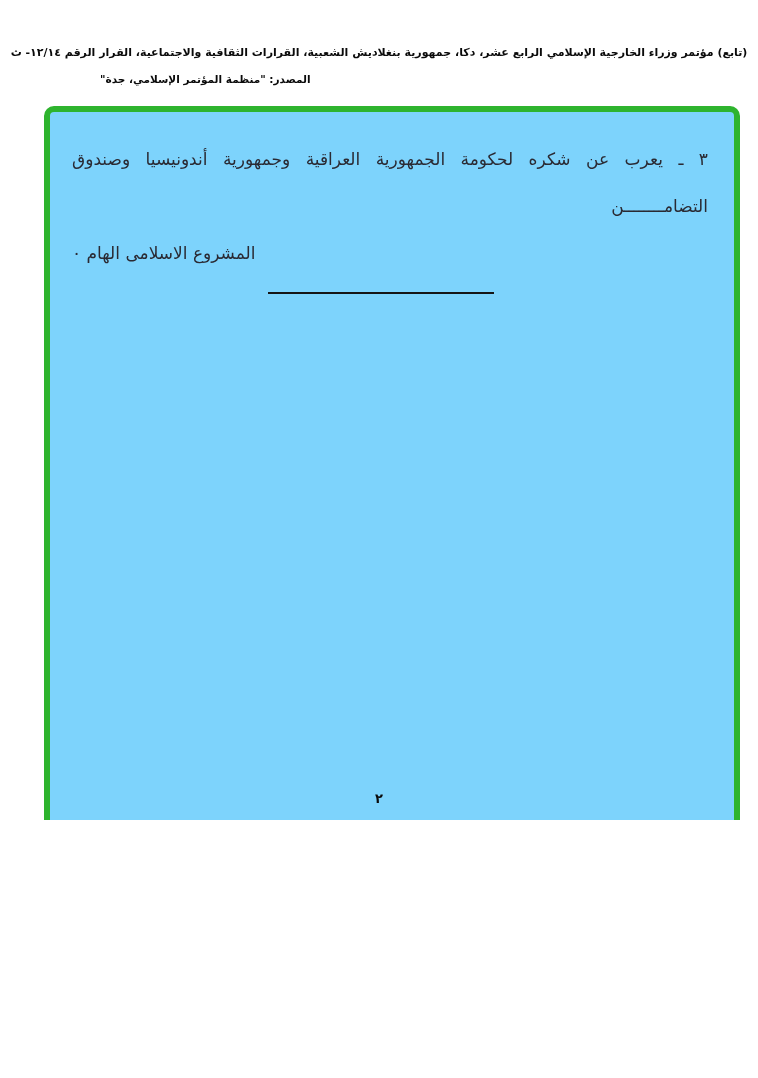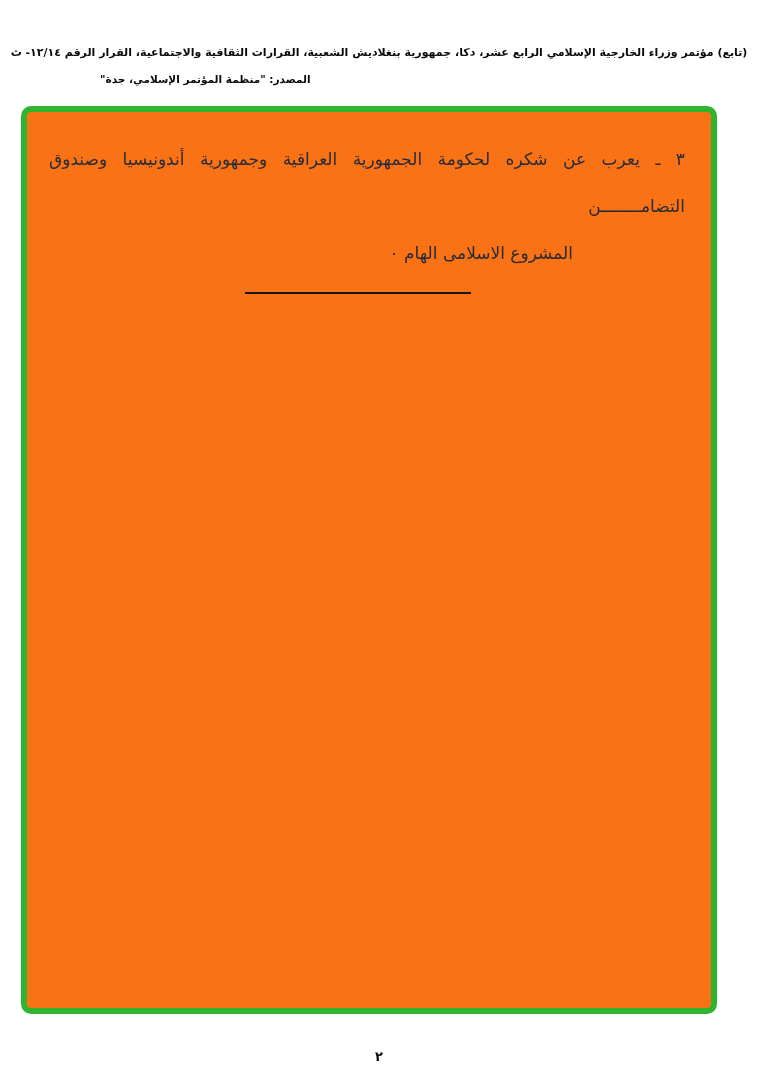--- a/index.html
+++ b/index.html
@@ -3,21 +3,21 @@
 <meta charset="utf-8">
 <style>
   html, body {
     margin: 0;
     padding: 0;
     background: #ffffff;
   }
   .page {
     position: relative;
     width: 758px;
-    height: 1078px;
+    height: 820px;
     background: #ffffff;
     font-family: "DejaVu Sans", sans-serif;
     overflow: hidden;
   }
   .header-l1 {
     position: absolute;
     top: 46px;
     left: 6px;
     right: 6px;
     direction: rtl;
@@ -33,42 +33,42 @@
     top: 73px;
     left: 100px;
     direction: rtl;
     font-size: 10.5px;
     font-weight: bold;
     color: #0a0a0a;
     white-space: nowrap;
   }
   .frame {
     position: absolute;
-    left: 21px;
+    left: 44px;
     top: 106px;
     width: 696px;
     height: 908px;
     box-sizing: border-box;
     border: 6px solid #2eb42e;
     border-radius: 10px;
-    background: #f97316;
+    background: #7dd3fc;
   }
   .doc-text {
     position: absolute;
     top: 24px;
     left: 22px;
     right: 26px;
     direction: rtl;
     color: #2a2a33;
     font-size: 17px;
     line-height: 47px;
   }
   .doc-line {
     direction: rtl;
-    text-align: right;
+    text-align: left;
   }
   .doc-line.full {
     text-align: justify;
     text-align-last: justify;
   }
   .doc-line.indent {
     padding-right: 112px;
   }
   .divider {
     position: absolute;

